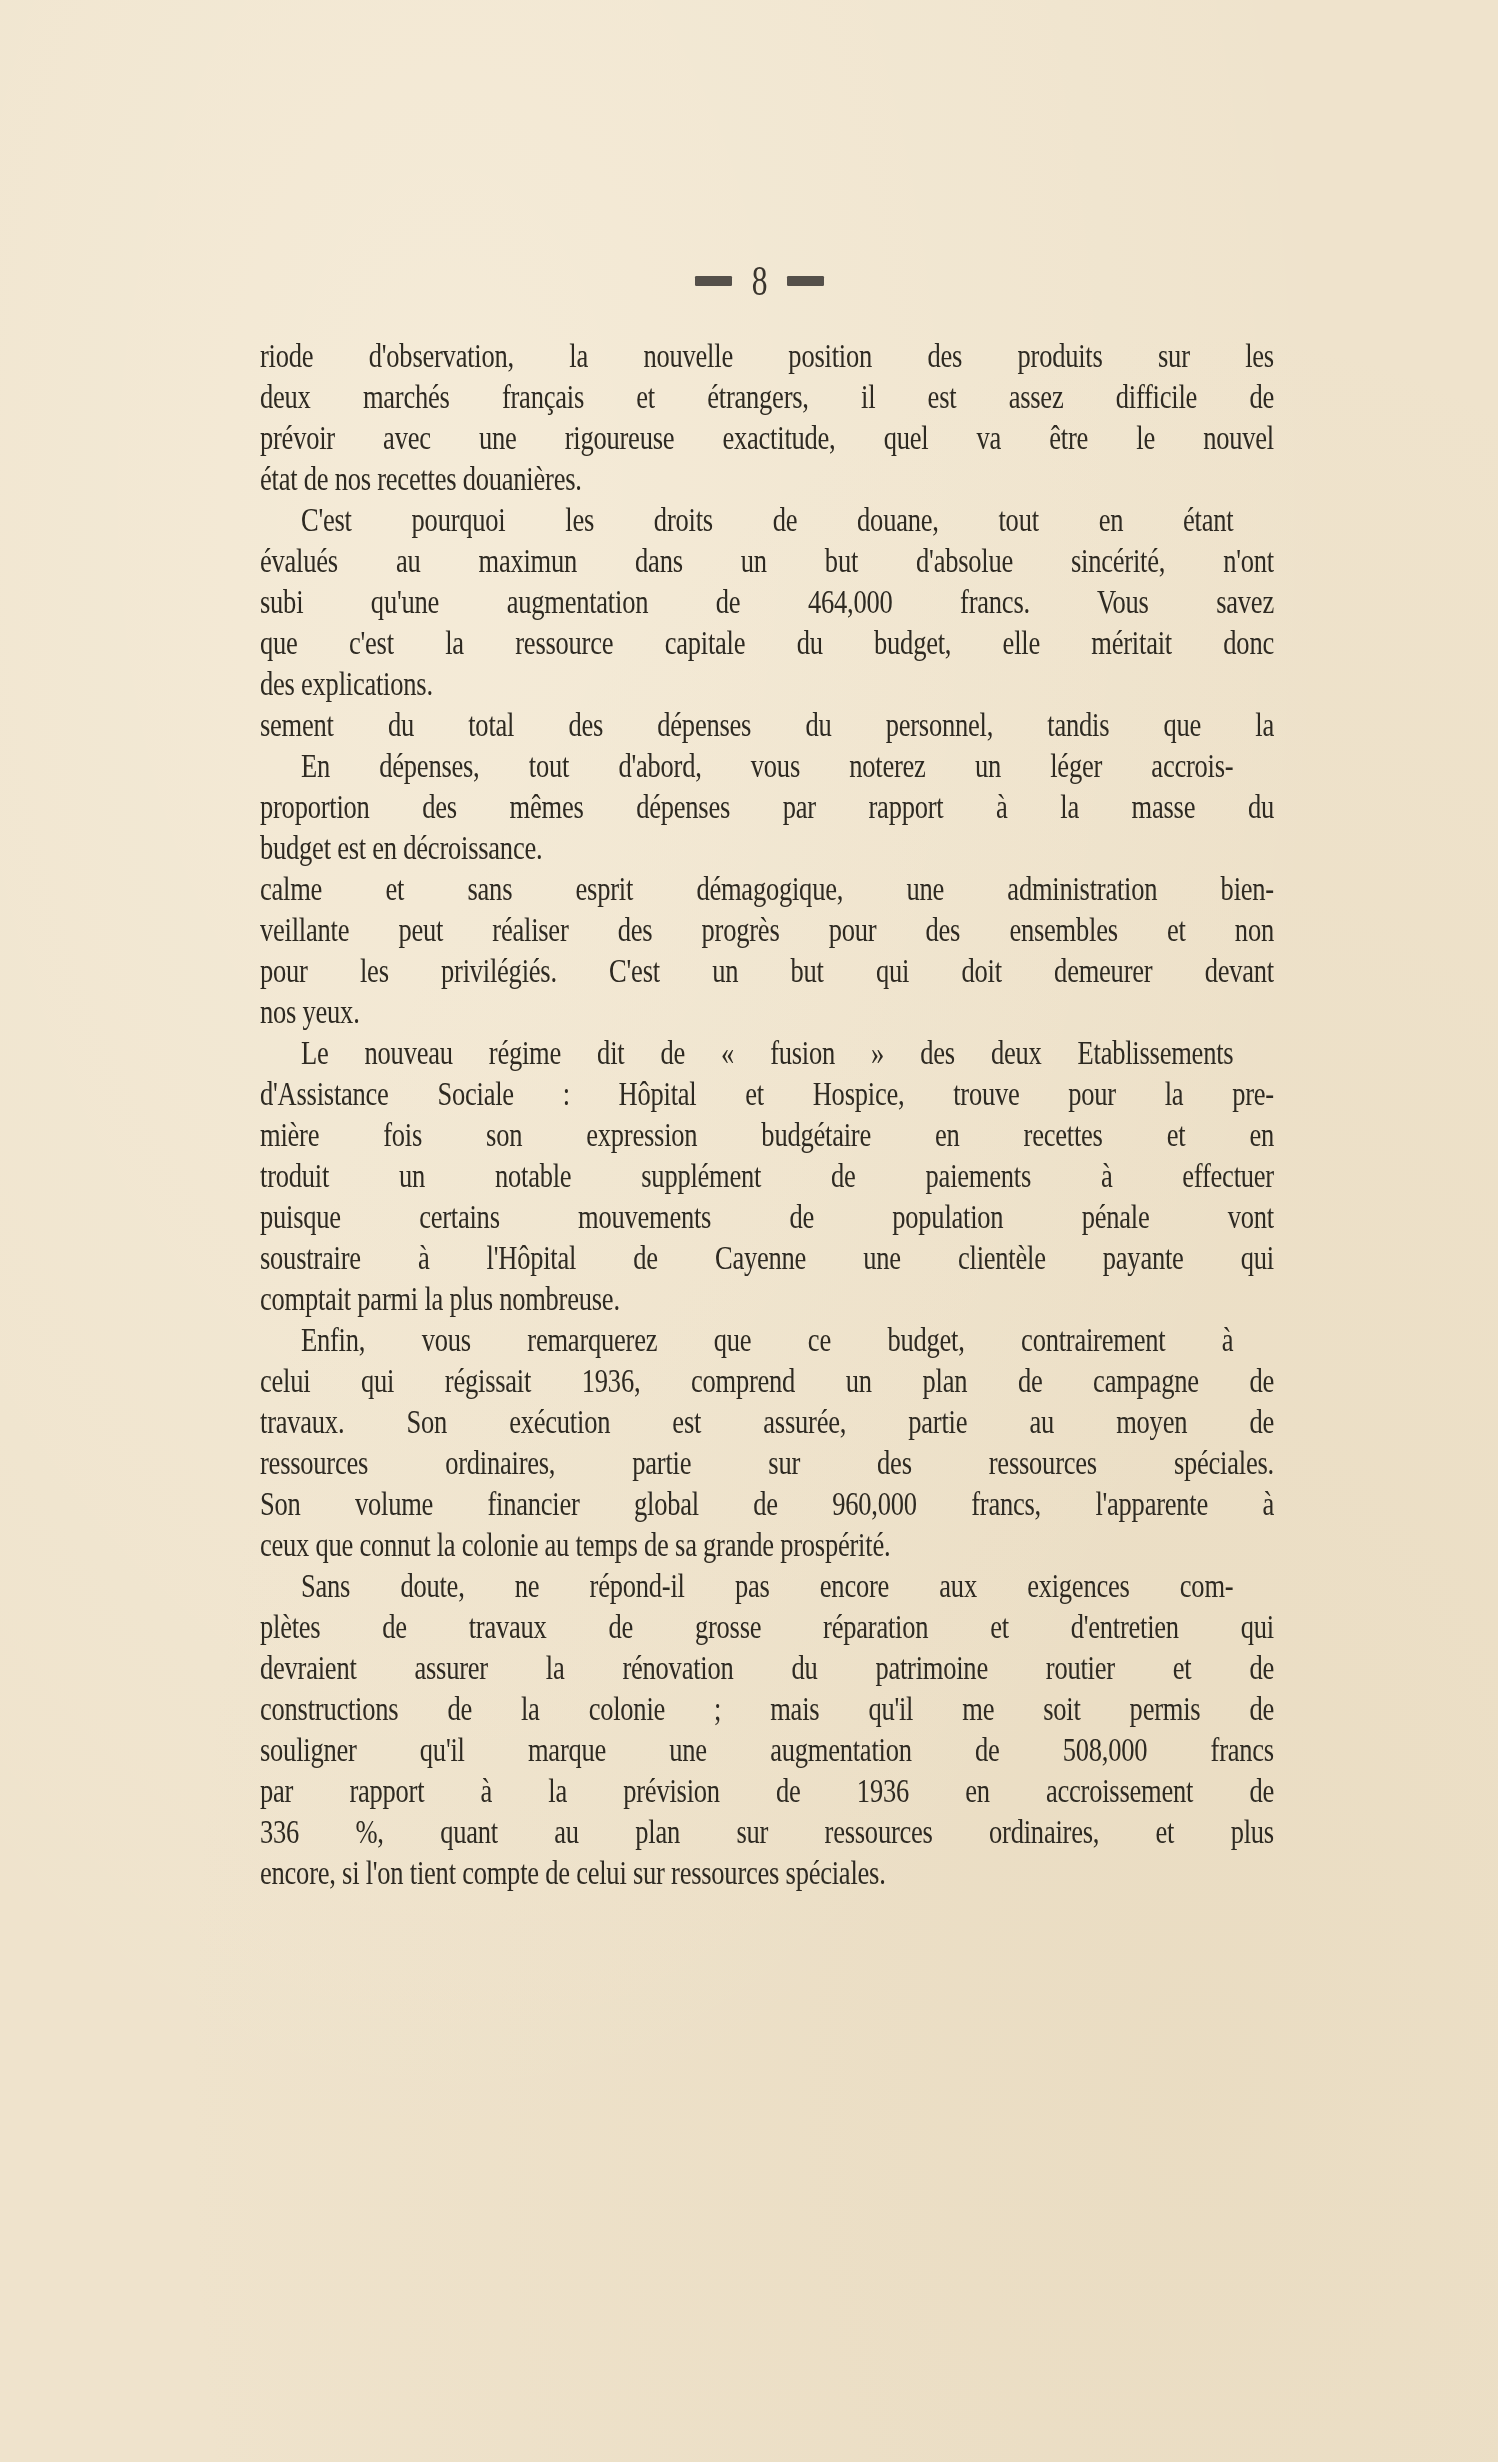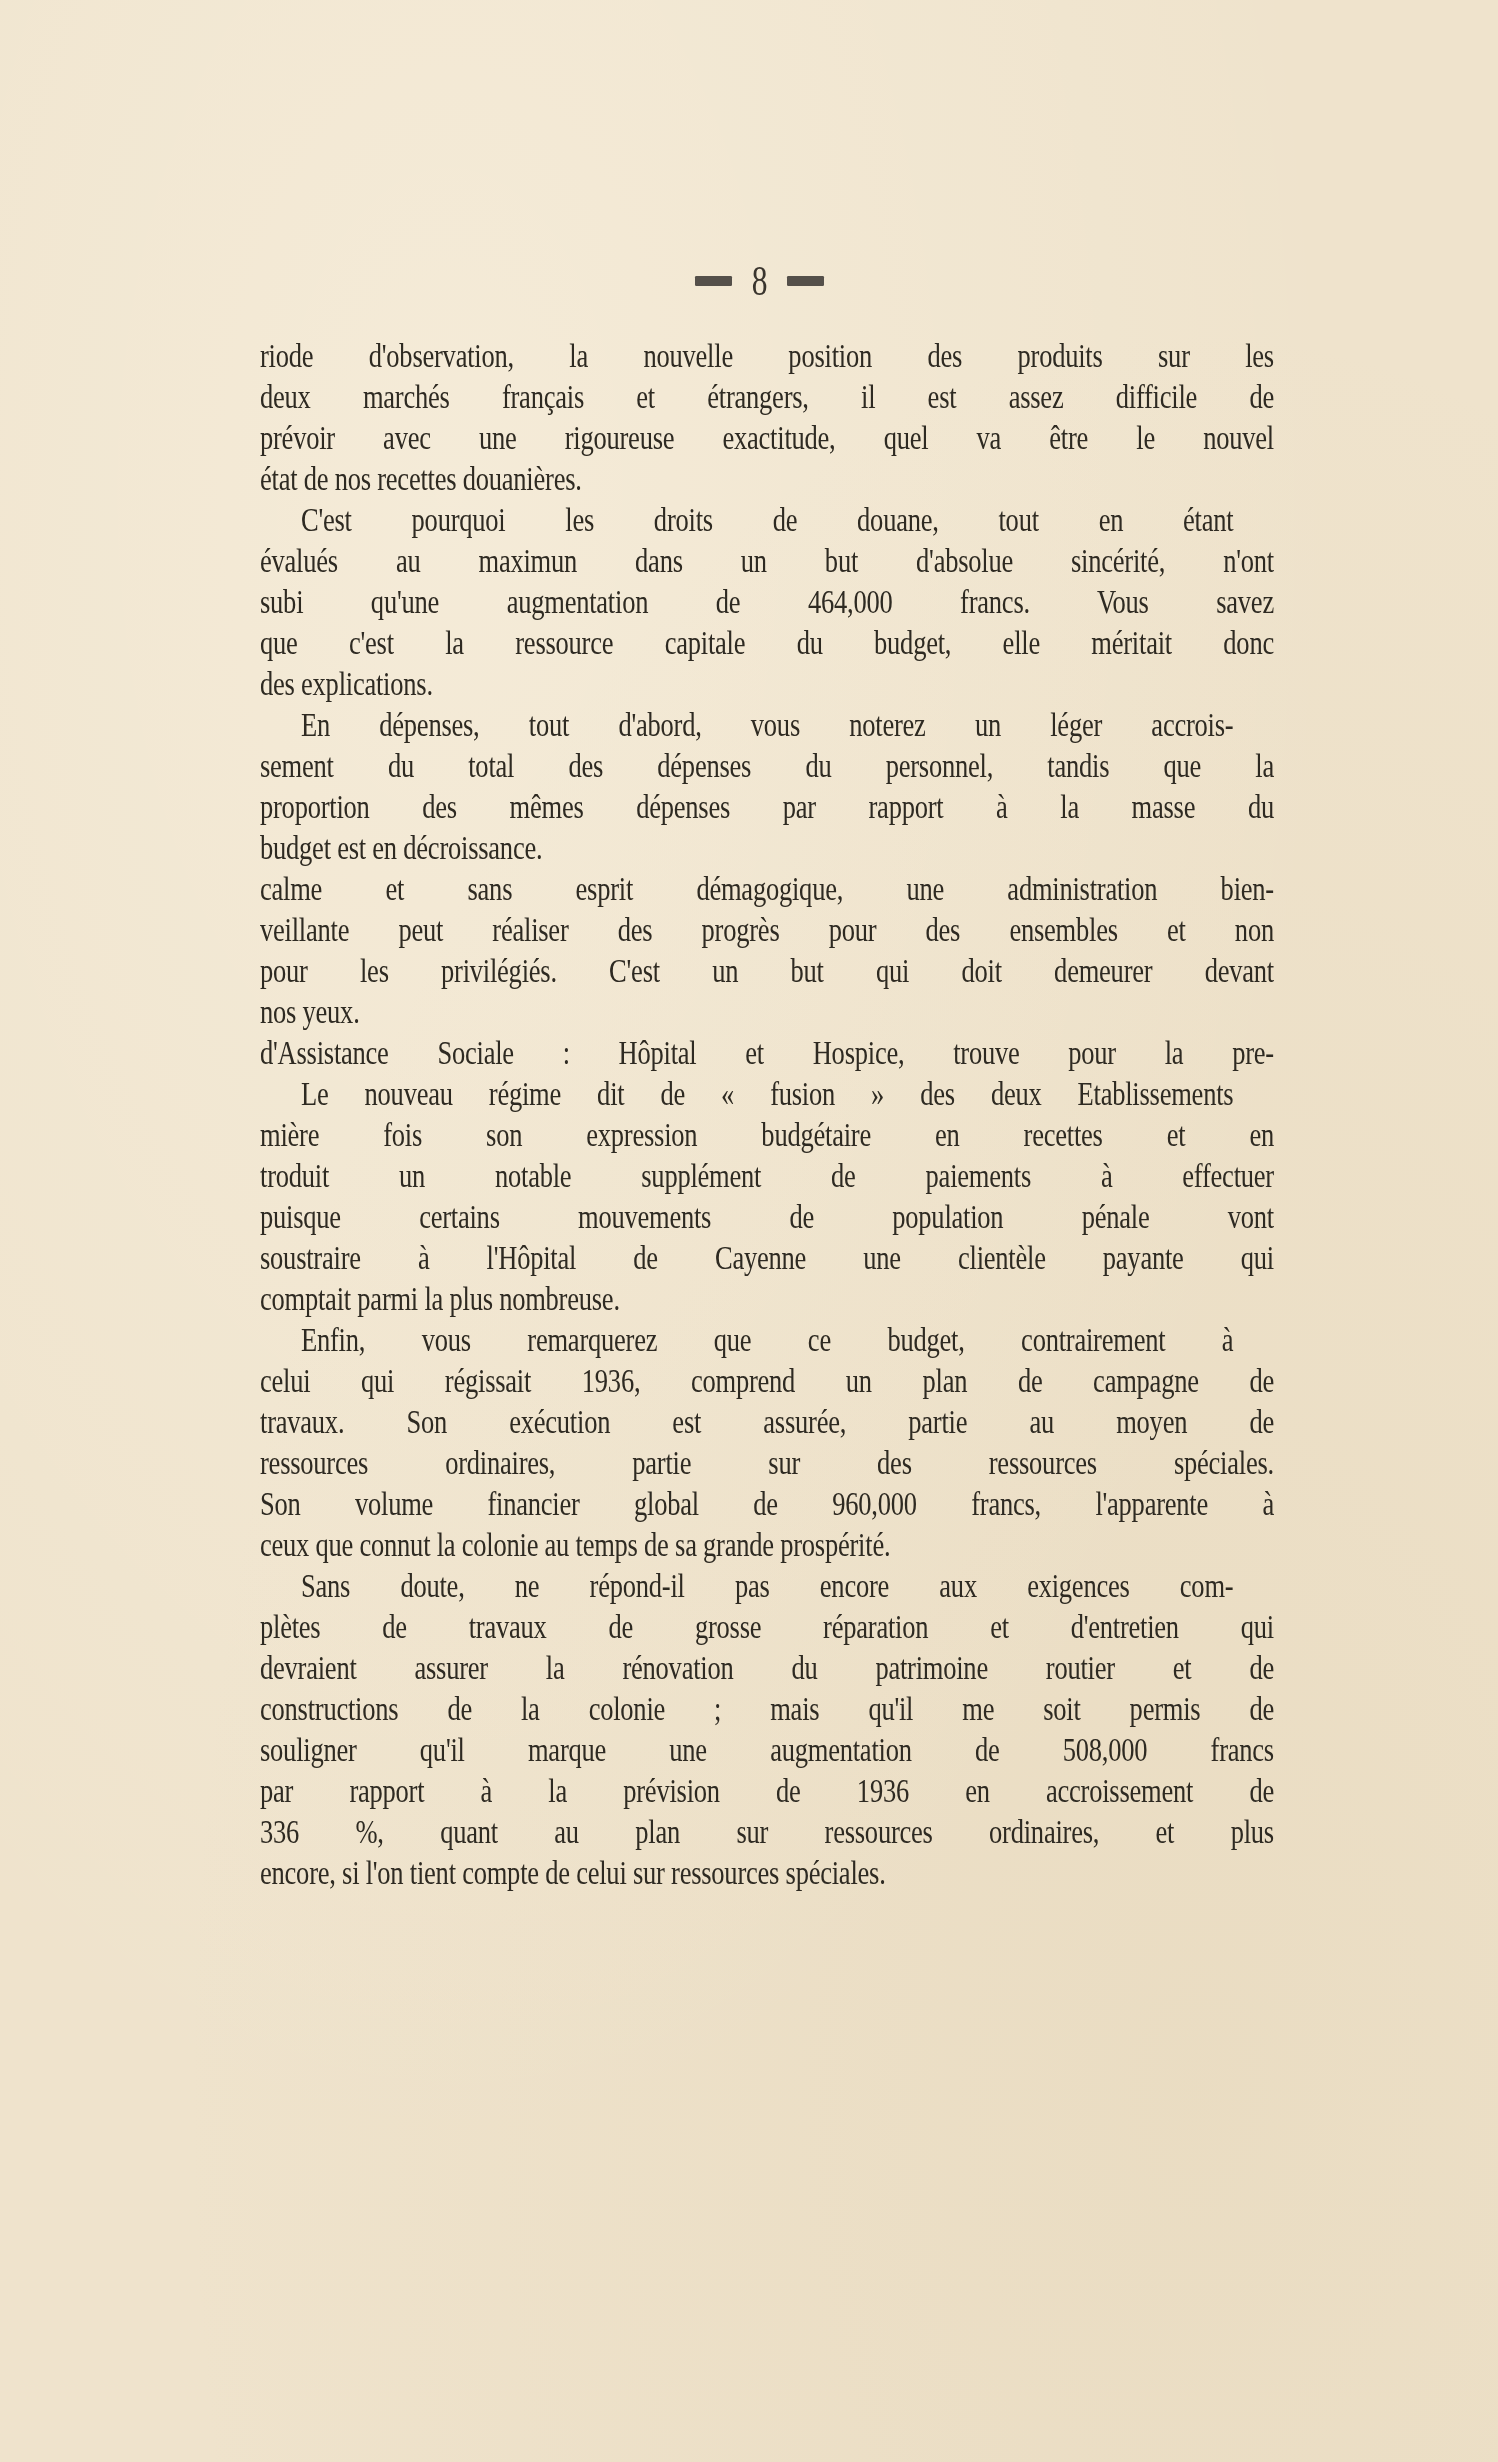--- a/index.html
+++ b/index.html
@@ -96,34 +96,34 @@
         <div class="line last"><span>état de nos recettes douanières.</span></div>
       </div>
       <div class="paragraph">
         <div class="line indent"><span style="width: calc(128.2% - 52px);">C'est pourquoi les droits de douane, tout en étant</span></div>
         <div class="line"><span>évalués au maximun dans un but d'absolue sincérité, n'ont</span></div>
         <div class="line"><span>subi qu'une augmentation de 464,000 francs. Vous savez</span></div>
         <div class="line"><span>que c'est la ressource capitale du budget, elle méritait donc</span></div>
         <div class="line last"><span>des explications.</span></div>
       </div>
       <div class="paragraph">
+        <div class="line"><span>sement du total des dépenses du personnel, tandis que la</span></div>
         <div class="line indent"><span style="width: calc(128.2% - 52px);">En dépenses, tout d'abord, vous noterez un léger accrois-</span></div>
-        <div class="line"><span>sement du total des dépenses du personnel, tandis que la</span></div>
         <div class="line"><span>proportion des mêmes dépenses par rapport à la masse du</span></div>
         <div class="line last"><span>budget est en décroissance.</span></div>
       </div>
       <div class="paragraph">
         <div class="line"><span>calme et sans esprit démagogique, une administration bien-</span></div>
         <div class="line"><span>veillante peut réaliser des progrès pour des ensembles et non</span></div>
         <div class="line"><span>pour les privilégiés. C'est un but qui doit demeurer devant</span></div>
         <div class="line last"><span>nos yeux.</span></div>
       </div>
       <div class="paragraph">
+        <div class="line indent"><span style="width: calc(128.2% - 52px);">Le nouveau régime dit de « fusion » des deux Etablissements</span></div>
         <div class="line"><span>d'Assistance Sociale : Hôpital et Hospice, trouve pour la pre-</span></div>
-        <div class="line indent"><span style="width: calc(128.2% - 52px);">Le nouveau régime dit de « fusion » des deux Etablissements</span></div>
         <div class="line"><span>mière fois son expression budgétaire en recettes et en</span></div>
         <div class="line"><span>troduit un notable supplément de paiements à effectuer</span></div>
         <div class="line"><span>puisque certains mouvements de population pénale vont</span></div>
         <div class="line"><span>soustraire à l'Hôpital de Cayenne une clientèle payante qui</span></div>
         <div class="line last"><span>comptait parmi la plus nombreuse.</span></div>
       </div>
       <div class="paragraph">
         <div class="line indent"><span style="width: calc(128.2% - 52px);">Enfin, vous remarquerez que ce budget, contrairement à</span></div>
         <div class="line"><span>celui qui régissait 1936, comprend un plan de campagne de</span></div>
         <div class="line"><span>travaux. Son exécution est assurée, partie au moyen de</span></div>

